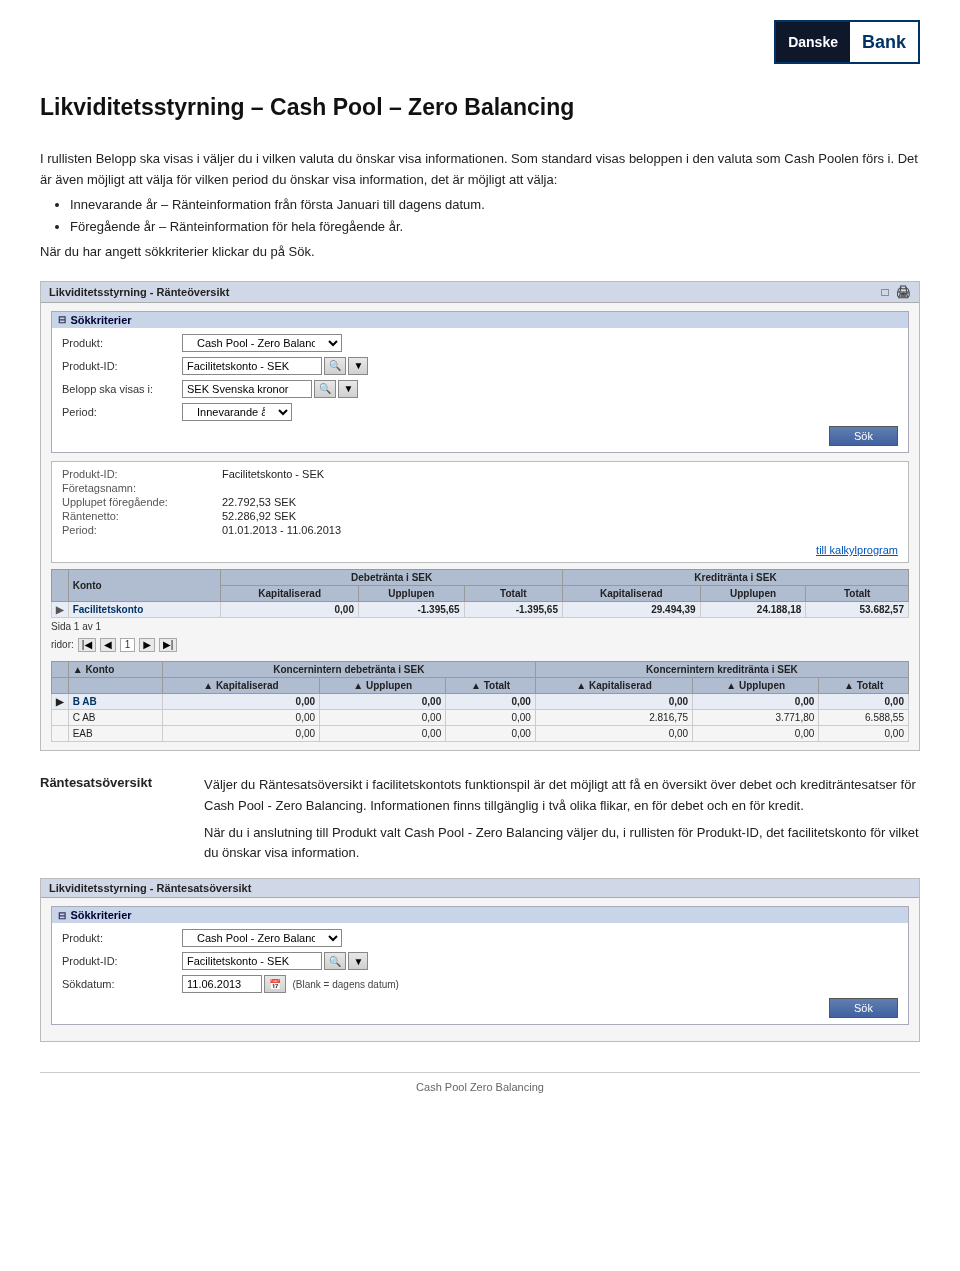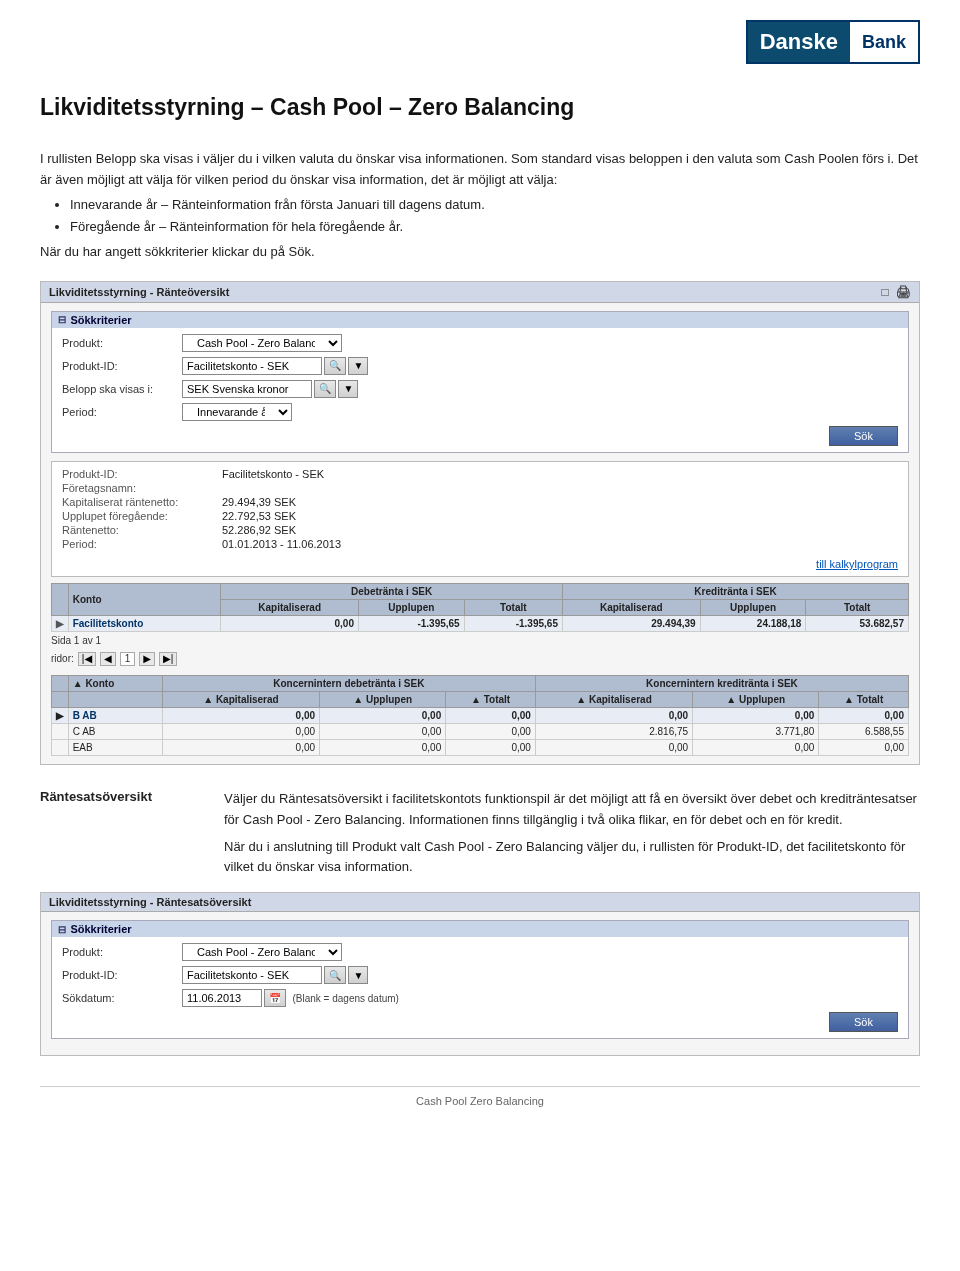--- a/index.html
+++ b/index.html
@@ -19,23 +19,23 @@
       justify-content: flex-end;
       margin-bottom: 30px;
     }
     .danske-bank-logo {
       display: flex;
       align-items: center;
       border: 2px solid #003366;
       height: 44px;
     }
     .logo-danske {
-      background: #0c4a6e;
+      background: #0f172a;
       color: #fff;
-      font-size: 22px;
+      font-size: 14px;
       font-weight: bold;
       padding: 6px 12px;
       height: 100%;
       display: flex;
       align-items: center;
     }
     .logo-bank {
       color: #003366;
       font-size: 18px;
       font-weight: bold;
@@ -285,21 +285,21 @@
       padding: 0 4px;
       font-size: 10px;
       height: 14px;
       display: inline-flex;
       align-items: center;
     }
 
     
     .section-two-col {
       display: flex;
-      gap: 24px;
+      gap: 4px;
       margin-bottom: 10px;
     }
     .section-left {
       width: 160px;
       font-weight: bold;
       font-size: 13px;
     }
     .section-right {
       flex: 1;
       font-size: 13px;
@@ -387,24 +387,20 @@
     </div>
 
     <div class="results-section">
       <div class="results-row">
         <span class="results-label">Produkt-ID:</span>
         <span class="results-value">Facilitetskonto - SEK</span>
       </div>
       <div class="results-row">
         <span class="results-label">Företagsnamn:</span>
         <span class="results-value"></span>
-      </div>
-      <div class="results-row">
-        <span class="results-label">Kapitaliserat räntenetto:</span>
-        <span class="results-value">29.494,39 SEK</span>
       </div>
       <div class="results-row">
         <span class="results-label">Upplupet föregående:</span>
         <span class="results-value">22.792,53 SEK</span>
       </div>
       <div class="results-row">
         <span class="results-label">Räntenetto:</span>
         <span class="results-value">52.286,92 SEK</span>
       </div>
       <div class="results-row">

